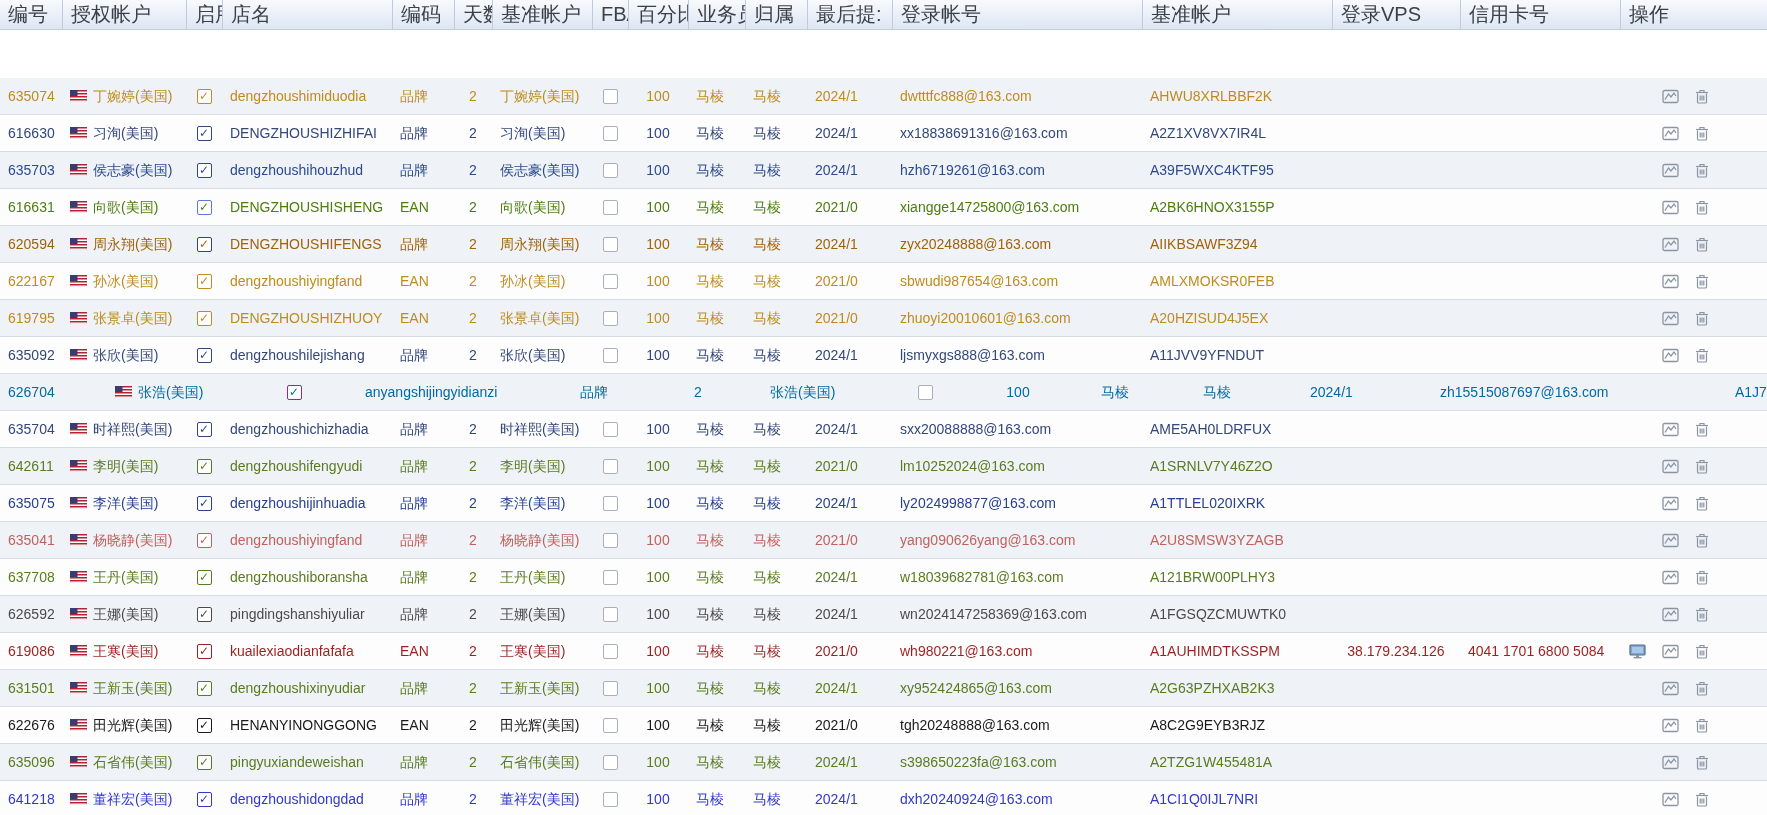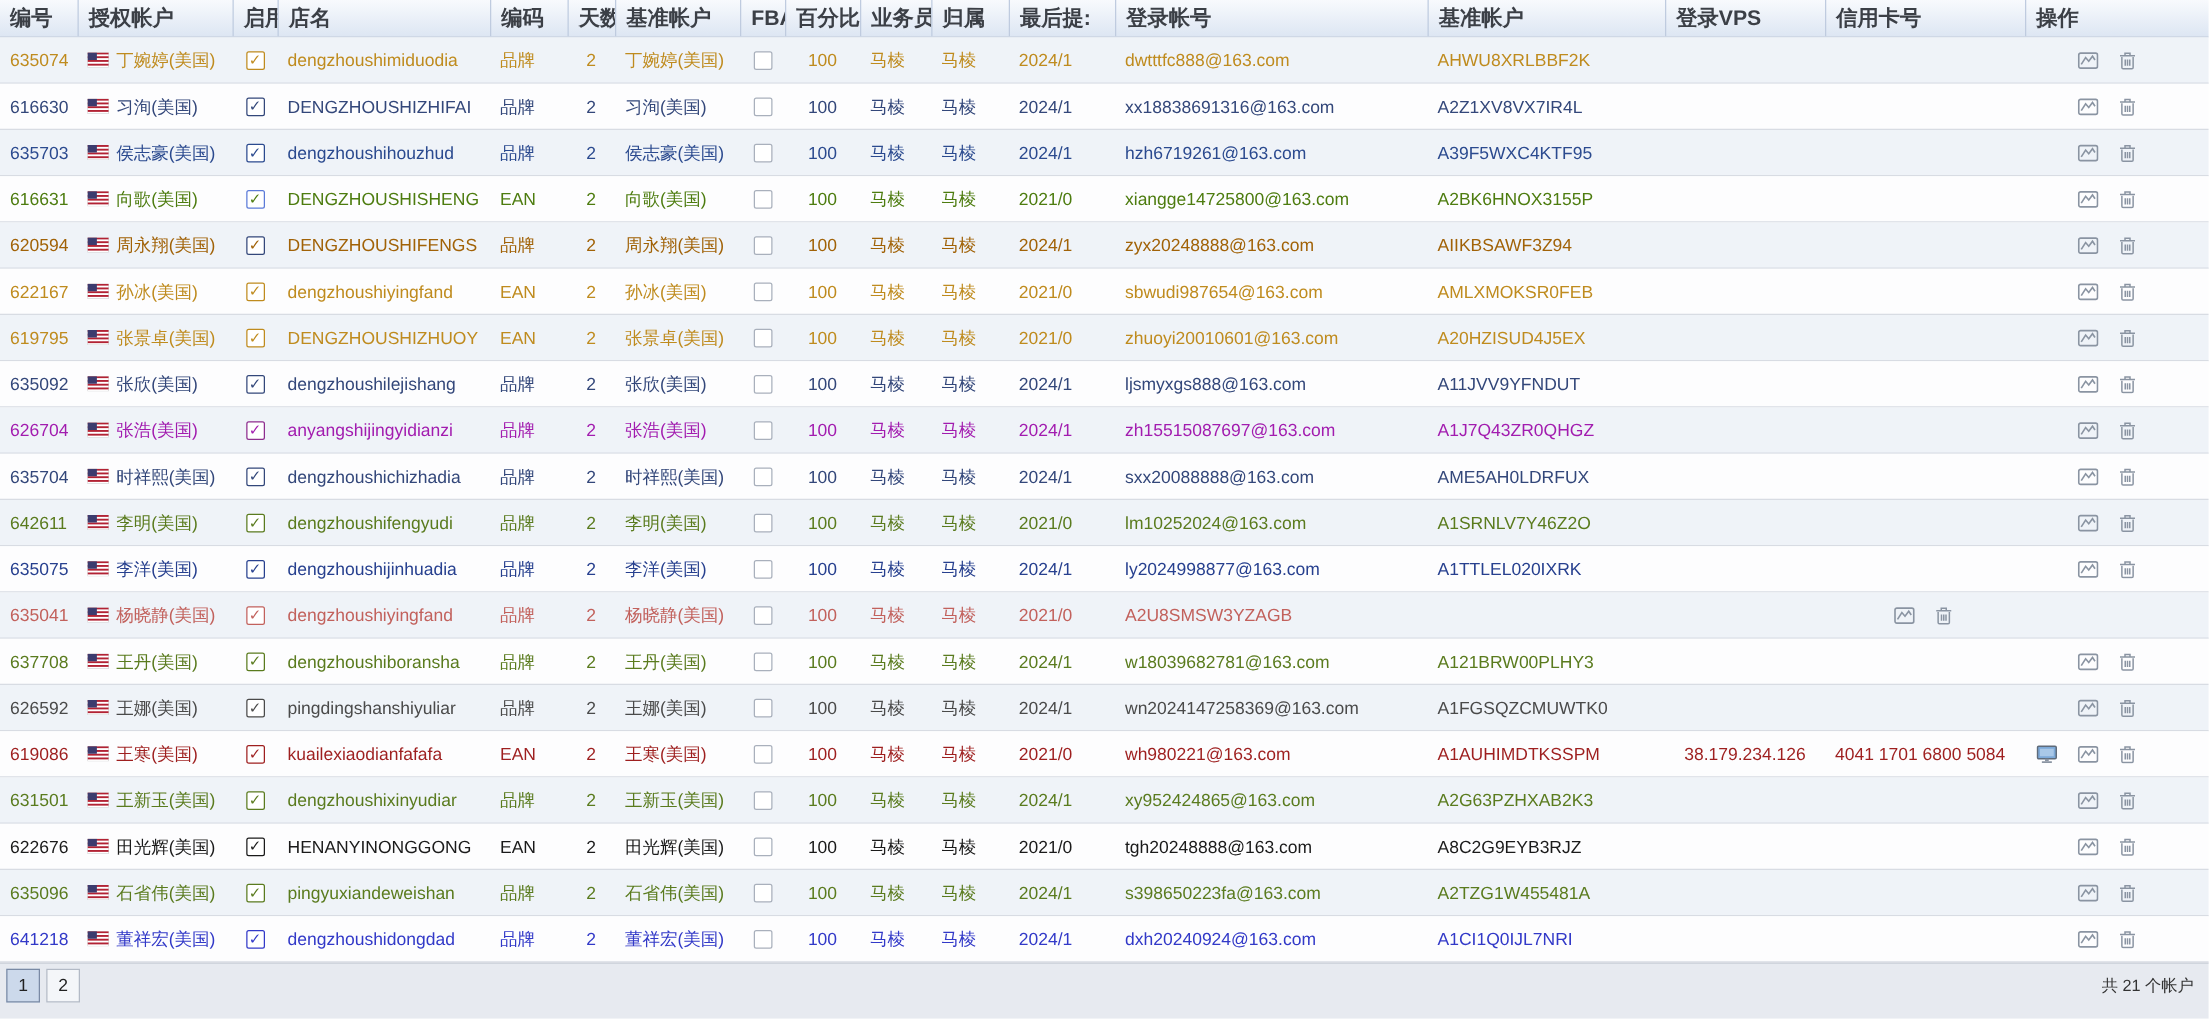--- a/index.html
+++ b/index.html
@@ -5,21 +5,21 @@
   * { margin:0; padding:0; box-sizing:border-box; }
   html,body { width:1767px; height:815px; overflow:hidden;
     font-family:"Liberation Sans","DejaVu Sans",sans-serif; background:#fff; }
   .app { width:1767px; height:815px; display:flex; flex-direction:column; }
 
   .grid { display:grid;
     grid-template-columns:62px 124px 36px 170px 62px 38px 100px 36px 60px 57px 62px 85px 250px 190px 128px 160px 1fr; }
 
   .header { height:30px; flex:0 0 30px;
     background:linear-gradient(#f8fafd,#dde6f3);
-    border-bottom:1px solid #c2cdde; color:#3b3f46; font-size:17px;font-weight:bold; }
+    border-bottom:1px solid #c2cdde; color:#3b3f46; font-size:20px; }
   .header .hc { line-height:29px; padding:0 8px; white-space:nowrap; overflow:hidden;
     border-left:1px solid #bfcbdf; }
   .header .hc:first-child { border-left:none; }
 
   .rows { flex:0 0 740px; }
   .row { height:37px; font-size:14px; border-bottom:1px solid #d8dce3; background:#fdfdfe; }
   .row:nth-child(odd) { background:#eff3f8; }
   .c { line-height:36px; padding:0 8px; white-space:nowrap; overflow:hidden; }
   .c-days, .c-pct, .c-vps { text-align:center; }
   .c-name { display:flex; align-items:center; gap:6px; }
@@ -62,21 +62,21 @@
     <div class="hc">归属</div>
     <div class="hc">最后提:</div>
     <div class="hc">登录帐号</div>
     <div class="hc">基准帐户</div>
     <div class="hc">登录VPS</div>
     <div class="hc">信用卡号</div>
     <div class="hc">操作</div>
   </div>
 
   <div class="rows" id="rows">
-      <div class="grid row" style="color: rgb(191, 139, 30);">
+      <div class="grid row" style="color: rgb(191, 139, 30); margin-top: 48px;">
     <div class="c">635074</div>
     <div class="c c-name">
       <span class="flag">
         <svg width="17" height="12" viewBox="0 0 17 12">
           <rect width="17" height="12" fill="#fff" stroke="#b9b9b9" stroke-width="0.5"></rect>
           <g fill="#b22234">
             <rect y="0" width="17" height="1.5"></rect>
                 <rect y="3" width="17" height="1.5"></rect>
             <rect y="6" width="17" height="1.5"></rect>
                 <rect y="9" width="17" height="1.5"></rect>
@@ -502,21 +502,21 @@
           <path d="M2.5 4.5 L2.5 13 Q2.5 14 3.5 14 L10.5 14 Q11.5 14 11.5 13 L11.5 4.5"></path>
           <line x1="1" y1="3.5" x2="13" y2="3.5"></line>
           <path d="M5 3.5 L5 1.5 L9 1.5 L9 3.5"></path>
           <line x1="5.2" y1="6.5" x2="5.2" y2="11.5"></line>
           <line x1="7" y1="6.5" x2="7" y2="11.5"></line>
           <line x1="8.8" y1="6.5" x2="8.8" y2="11.5"></line>
         </svg>
       </span>
     </div>
   </div>
-      <div class="grid row" style="color: #a21caf;">
+      <div class="grid row" style="color: #0369a1; gap: 45px;">
     <div class="c">626704</div>
     <div class="c c-name">
       <span class="flag">
         <svg width="17" height="12" viewBox="0 0 17 12">
           <rect width="17" height="12" fill="#fff" stroke="#b9b9b9" stroke-width="0.5"></rect>
           <g fill="#b22234">
             <rect y="0" width="17" height="1.5"></rect>
                 <rect y="3" width="17" height="1.5"></rect>
             <rect y="6" width="17" height="1.5"></rect>
                 <rect y="9" width="17" height="1.5"></rect>
@@ -753,20 +753,21 @@
     <div class="c">品牌</div>
     <div class="c c-days">2</div>
     <div class="c">杨晓静(美国)</div>
     <div class="c cbwrap">
       <span class="cb cb-fba"></span>
     </div>
     <div class="c c-pct">100</div>
     <div class="c">马棱</div>
     <div class="c">马棱</div>
     <div class="c">2021/0</div>
+    <div class="c">yang090626yang@163.com</div>
     <div class="c">A2U8SMSW3YZAGB</div>
     <div class="c c-vps"></div>
     <div class="c"></div>
     <div class="c c-ops">
 
       <span class="opicon">
         <svg width="17" height="15" viewBox="0 0 17 15" fill="none" stroke="#8a94a2" stroke-width="1.3">
           <rect x="1" y="1.5" width="15" height="12" rx="1.5"></rect>
           <polyline points="3,10.5 6.5,5 9,8 12,4 14,7"></polyline>
         </svg>

